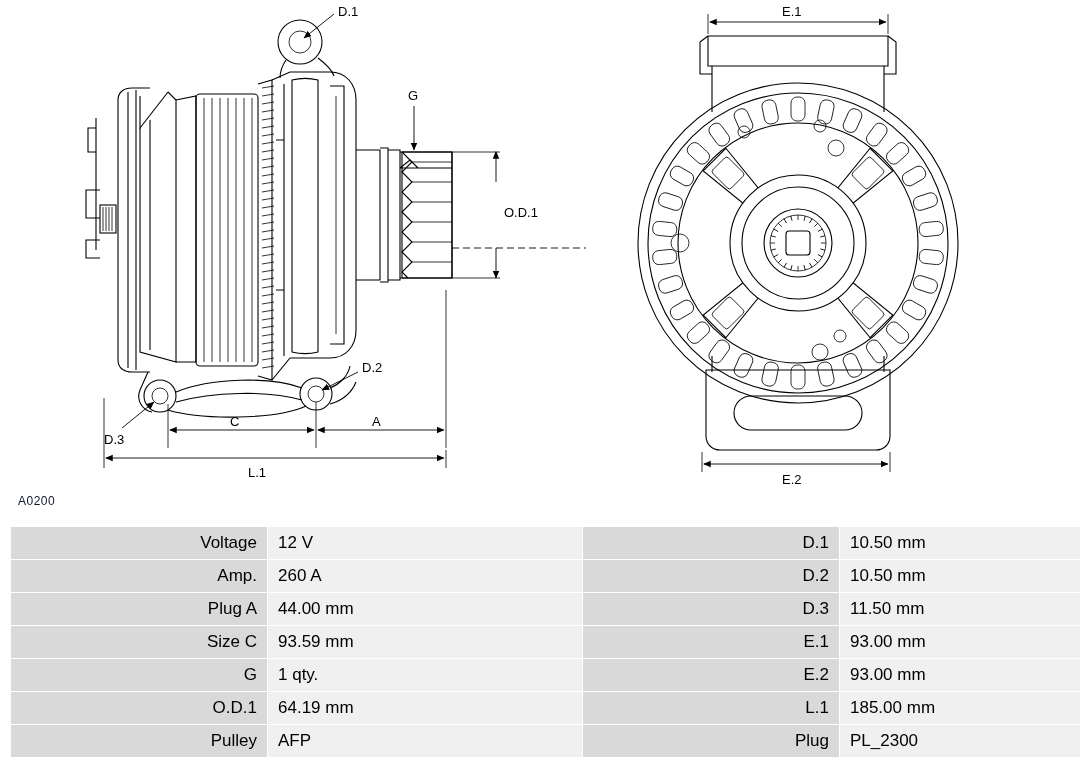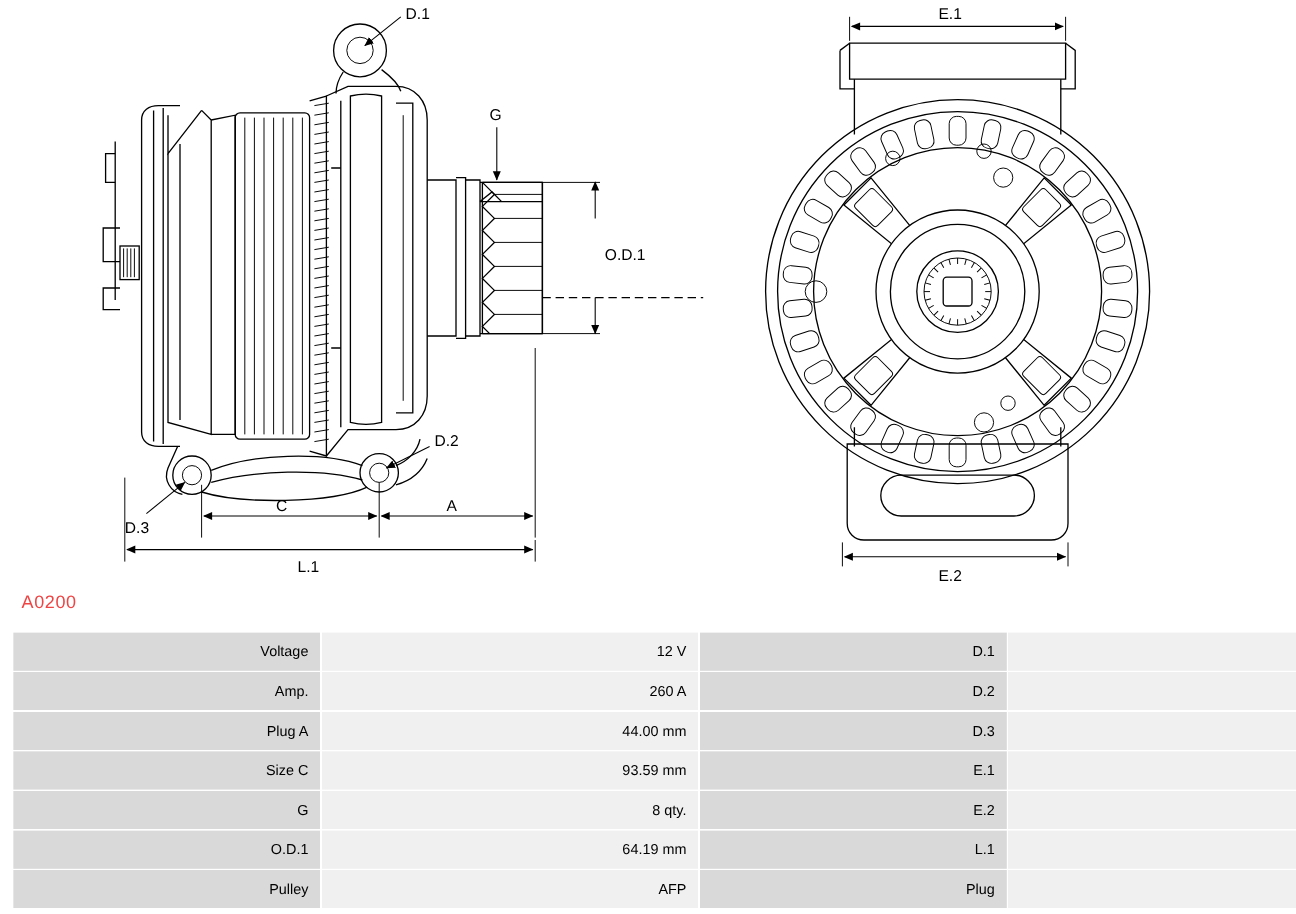--- a/index.html
+++ b/index.html
@@ -19,48 +19,47 @@
     position: absolute;
     left: 0;
     top: 0;
     width: 1080px;
     height: 490px;
   }
   #part-code {
     position: absolute;
     left: 18px;
     top: 494px;
-    font-size: 15px;
-    color: #ef4444;
+    font-size: 12px;
+    color: #0f172a;
     letter-spacing: 0.5px;
   }
   #spec-table {
     position: absolute;
     left: 10px;
     top: 526px;
     width: 1060px;
     border-collapse: collapse;
     table-layout: fixed;
   }
   #spec-table td {
     height: 32px;
-    font-size: 12px;
+    font-size: 17px;
     padding: 0 10px;
     border: 1px solid #ffffff;
     white-space: nowrap;
     overflow: hidden;
   }
   td.label {
     background: #d9d9d9;
     text-align: right;
     width: 236px;
   }
   td.value {
     background: #f0f0f0;
-    text-align: right;
     width: 294px;
   }
   svg text {
     font-family: "Liberation Sans", sans-serif;
     font-size: 13px;
     fill: #000000;
   }
   svg .ln {
     fill: none;
     stroke: #000000;
@@ -496,21 +495,21 @@
       <td class="value">11.50 mm</td>
     </tr>
     <tr>
       <td class="label">Size C</td>
       <td class="value">93.59 mm</td>
       <td class="label">E.1</td>
       <td class="value">93.00 mm</td>
     </tr>
     <tr>
       <td class="label">G</td>
-      <td class="value">8 qty.</td>
+      <td class="value">1 qty.</td>
       <td class="label">E.2</td>
       <td class="value">93.00 mm</td>
     </tr>
     <tr>
       <td class="label">O.D.1</td>
       <td class="value">64.19 mm</td>
       <td class="label">L.1</td>
       <td class="value">185.00 mm</td>
     </tr>
     <tr>

